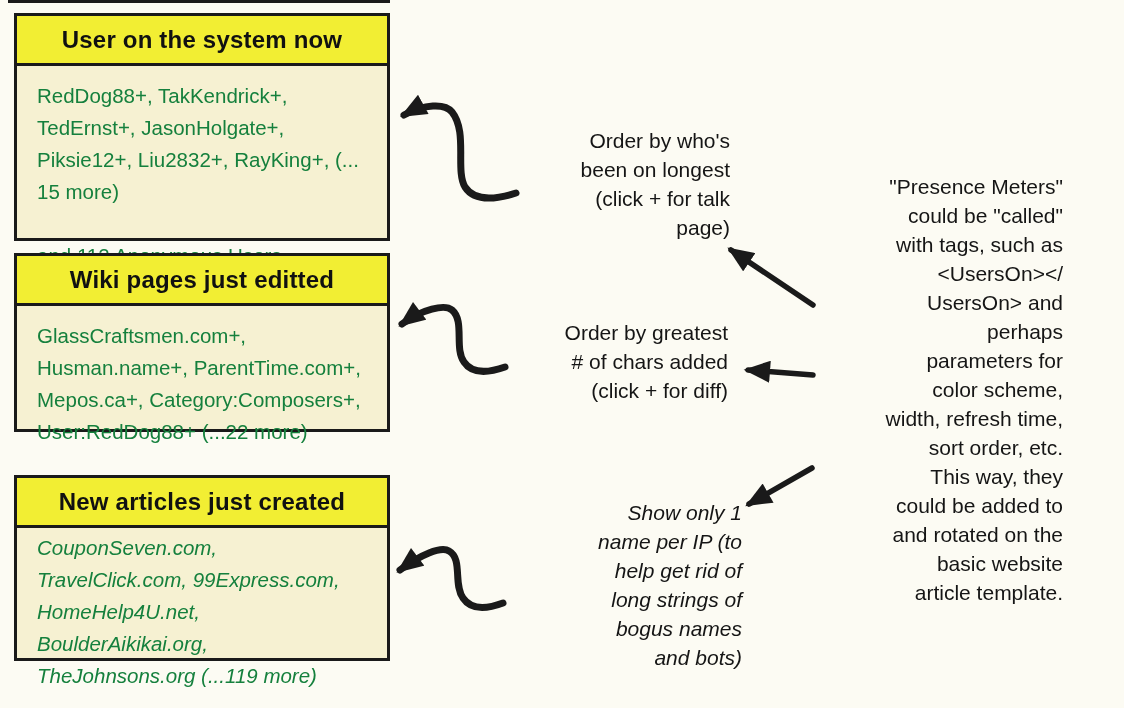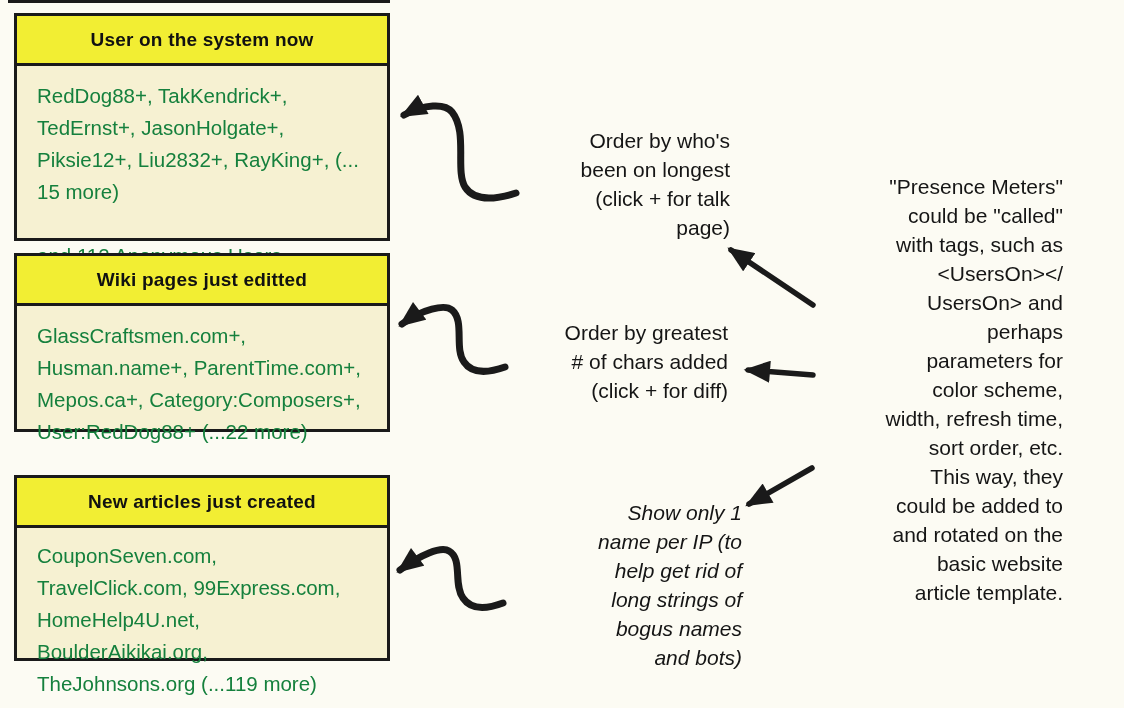--- a/index.html
+++ b/index.html
@@ -26,31 +26,31 @@
   }
   .box1 { top:13px;  height:228px; }
   .box2 { top:253px; height:179px; }
   .box3 { top:475px; height:186px; }
 
   .box-header {
     background:#f2ee33;
     border-bottom:3px solid #1a1a1a;
     height:50px; flex:0 0 50px;
     display:flex; align-items:center; justify-content:center;
-    font-weight:bold; font-size:19px; letter-spacing:0.2px;
+    font-weight:bold; font-size:24px; letter-spacing:0.2px;
     color:#111;
   }
   .box-body {
     flex:1 1 auto;
     padding:14px 10px 0 20px;
     font-size:20.5px; line-height:32px;
     color:#15803d;
     white-space:pre-line;
   }
-  .box3 .box-body { padding-top:12px; }
+  .box3 .box-body { padding-top:4px;font-style:italic; }
 
   .note {
     position:absolute;
     font-size:21px; line-height:29px;
     text-align:right; white-space:pre-line;
     color:#151515;
   }
   .note1 { left:538px; top:126px; width:192px; }
   .note2 { left:518px; top:318px; width:210px; }
   .note3 { left:547px; top:498px; width:195px;font-style:italic; }

